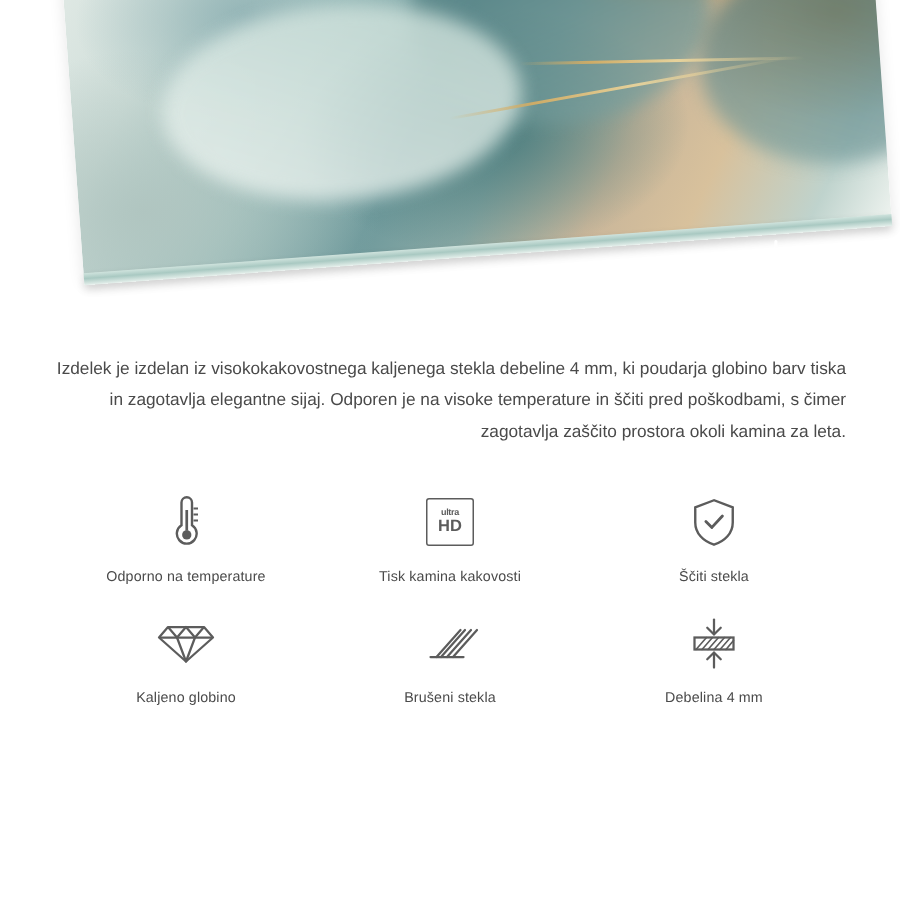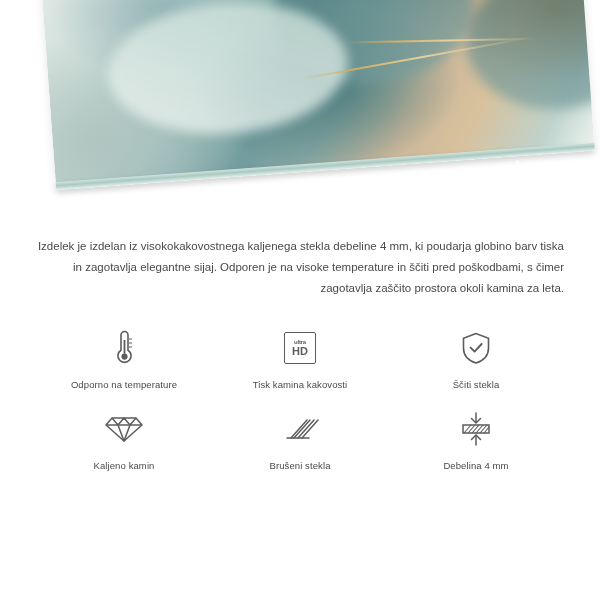--- a/index.html
+++ b/index.html
@@ -224,21 +224,21 @@
 
     <div class="feature">
       <div class="ic">
         <svg width="40" height="34" viewBox="0 0 40 34" fill="none" stroke="#5c5c5c" stroke-width="1.5" stroke-linejoin="round">
           <path d="M8 6h24l6 7-18 16L2 13l6-7z"></path>
           <path d="M2 13h36"></path>
           <path d="M8 6l6 7 6-7 6 7 6-7"></path>
           <path d="M14 13l6 16 6-16"></path>
         </svg>
       </div>
-      <div class="cap">Kaljeno kamin</div>
+      <div class="cap">Kaljeno globino</div>
     </div>
 
     <div class="feature">
       <div class="ic">
         <svg width="38" height="30" viewBox="0 0 38 30" fill="none" stroke="#5c5c5c" stroke-width="1.5" stroke-linecap="round">
           <path d="M6 24h22"></path>
           <path d="M10 24 26 6"></path>
           <path d="M13 24 29 6"></path>
           <path d="M17 24 33 6"></path>
           <path d="M21 24 37 6"></path>

